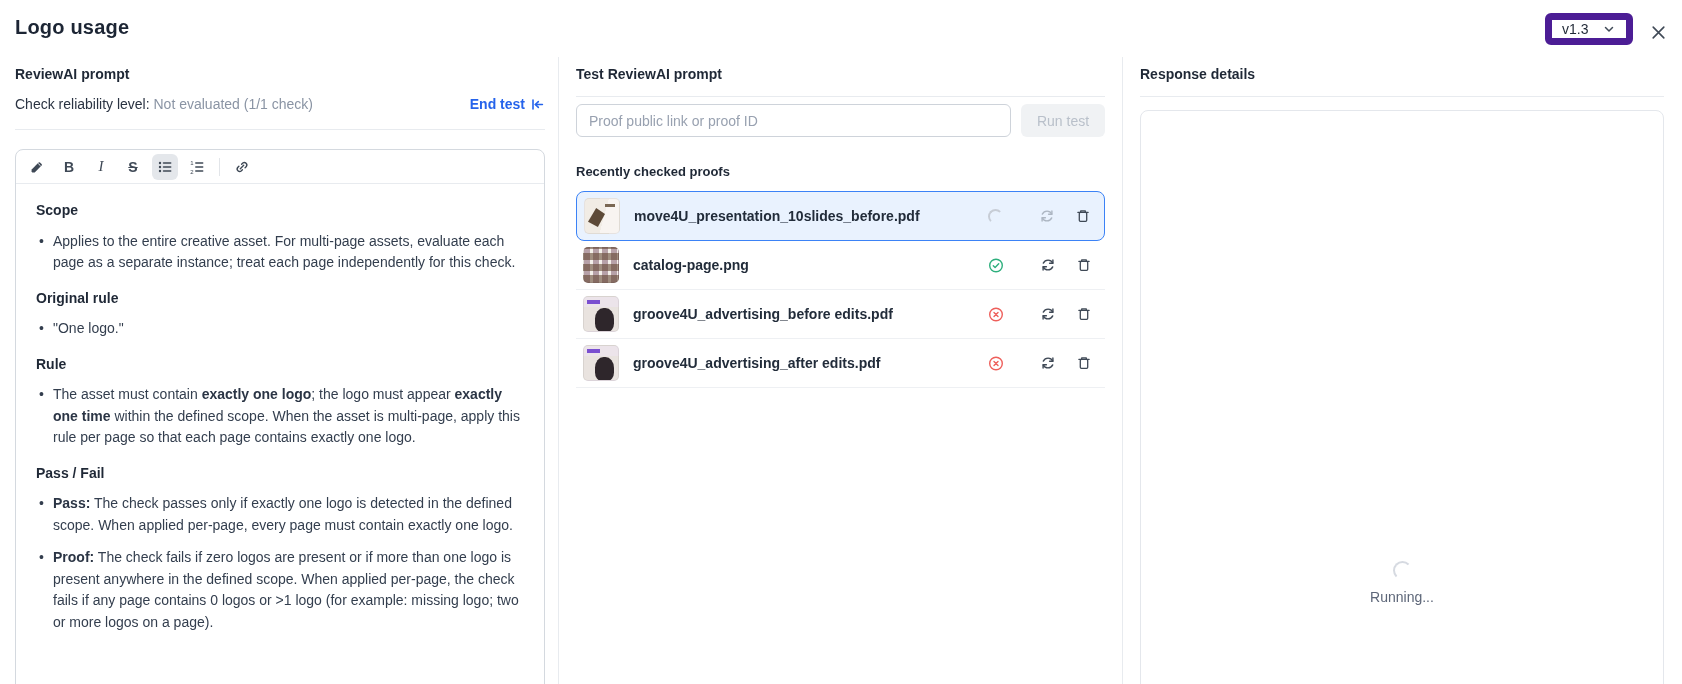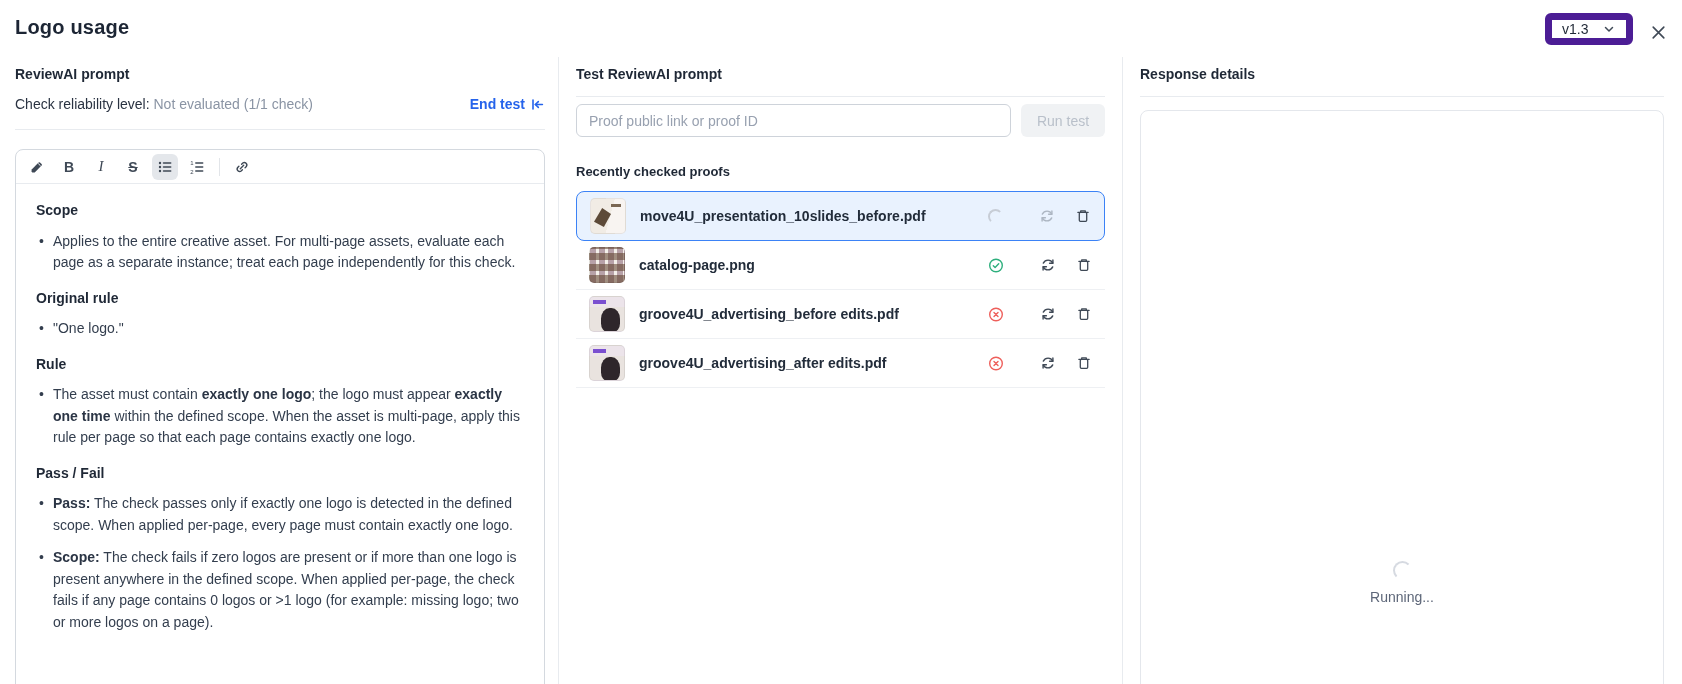--- a/index.html
+++ b/index.html
@@ -71,21 +71,21 @@
   
   .col-mid .thin-rule { margin-top: 14px; }
   .test-row { display: flex; gap: 10px; margin-top: 7px; }
   .proof-input { flex: 1; height: 33px; border: 1px solid #ced3da; border-radius: 6px; padding: 0 12px;
                  font-size: 14px; font-family: "Liberation Sans", sans-serif; color: #1f2835; outline: none; }
   .proof-input::placeholder { color: #98a1b0; }
   .run-btn { width: 84px; height: 33px; border: none; border-radius: 6px; background: #f0f2f4; color: #b9c0ca;
              font-size: 14px; font-family: "Liberation Sans", sans-serif; cursor: default; }
   .list-heading { font-size: 13px; font-weight: 700; color: #1f2836; margin-top: 27px; }
   #proof-list { margin-top: 12px; }
-  .proof-row { display: flex; align-items: center; height: 49px; padding: 0 12px 0 13px;
+  .proof-row { display: flex; align-items: center; height: 49px; padding: 0 12px 0 7px;
                border-bottom: 1px solid #eef0f3; cursor: pointer; background: #fff; }
   .proof-row.selected { height: 50px; background: var(--sel-bg); border: 1.5px solid var(--sel-border);
                         border-radius: 8px; }
   .thumb { width: 36px; height: 36px; border-radius: 5px; flex: none; margin-right: 14px;
            border: 1px solid rgba(0,0,0,.07); position: relative; overflow: hidden; }
   .thumb.presentation { background: linear-gradient(105deg, #f1ece5 0 55%, #f8f4f1 55% 100%); }
   .thumb.presentation::before { content: ""; position: absolute; left: 3px; top: 9px; width: 17px; height: 19px;
            background: #5d4a38; clip-path: polygon(0 72%, 48% 0, 100% 32%, 58% 100%); }
   .thumb.presentation::after { content: ""; position: absolute; right: 4px; top: 5px; width: 10px; height: 3px; background: #7a6753; }
   .thumb.catalog { background-color: #f4f0ea;
@@ -205,21 +205,21 @@
         <ul>
           <li><span>"One logo."</span></li>
         </ul>
         <h4>Rule</h4>
         <ul>
           <li><span>The asset must contain </span><b>exactly one logo</b><span>; the logo must appear </span><b>exactly one time</b><span> within the defined scope. When the asset is multi-page, apply this rule per page so that each page contains exactly one logo.</span></li>
         </ul>
         <h4>Pass / Fail</h4>
         <ul>
           <li><b>Pass:</b><span> The check passes only if exactly one logo is detected in the defined scope. When applied per-page, every page must contain exactly one logo.</span></li>
-          <li><b>Scope:</b><span> The check fails if zero logos are present or if more than one logo is present anywhere in the defined scope. When applied per-page, the check fails if any page contains 0 logos or &gt;1 logo (for example: missing logo; two or more logos on a page).</span></li>
+          <li><b>Proof:</b><span> The check fails if zero logos are present or if more than one logo is present anywhere in the defined scope. When applied per-page, the check fails if any page contains 0 logos or &gt;1 logo (for example: missing logo; two or more logos on a page).</span></li>
         </ul>
       </div>
   </div>
 </section>
 
 <section class="col col-mid">
   <h2 class="col-heading">Test ReviewAI prompt</h2>
   <hr class="thin-rule">
   <div class="test-row">
     <input class="proof-input" placeholder="Proof public link or proof ID" style="">

